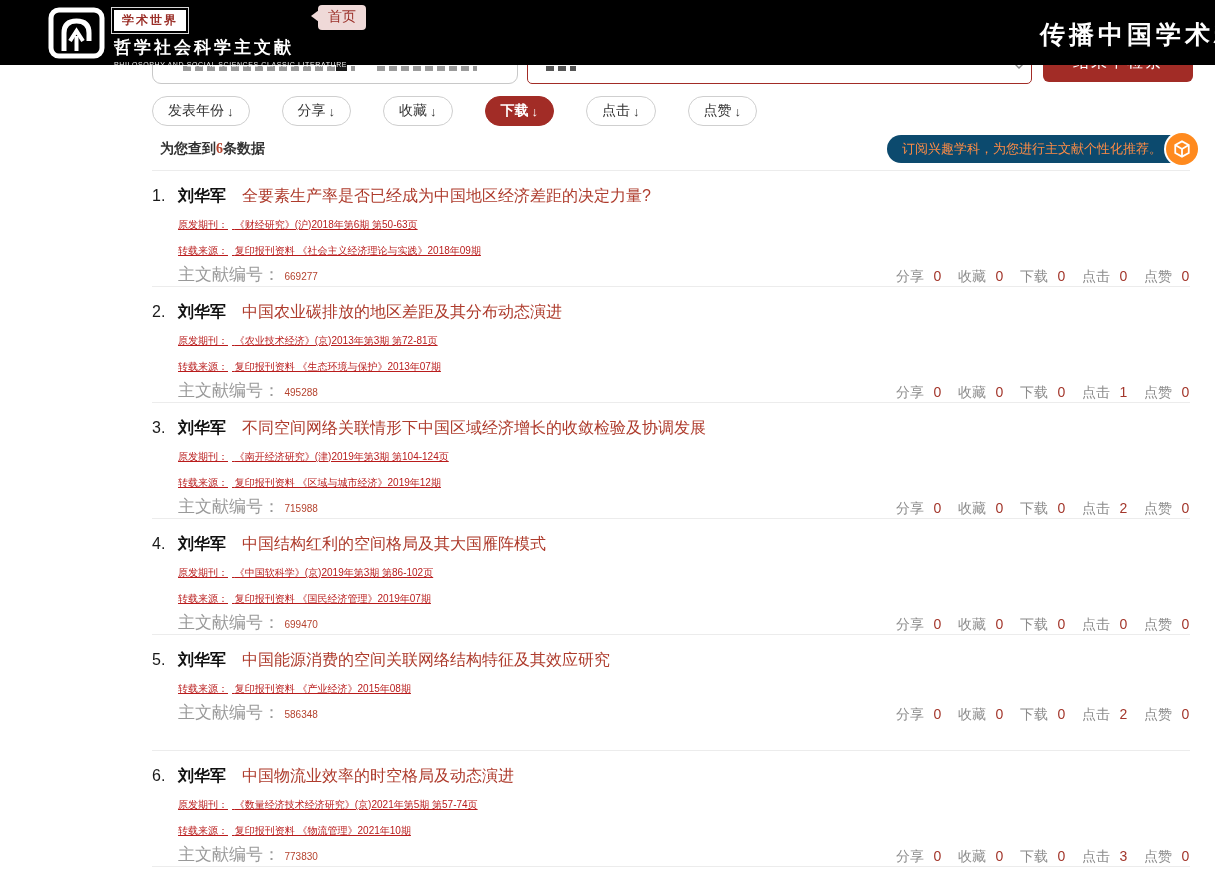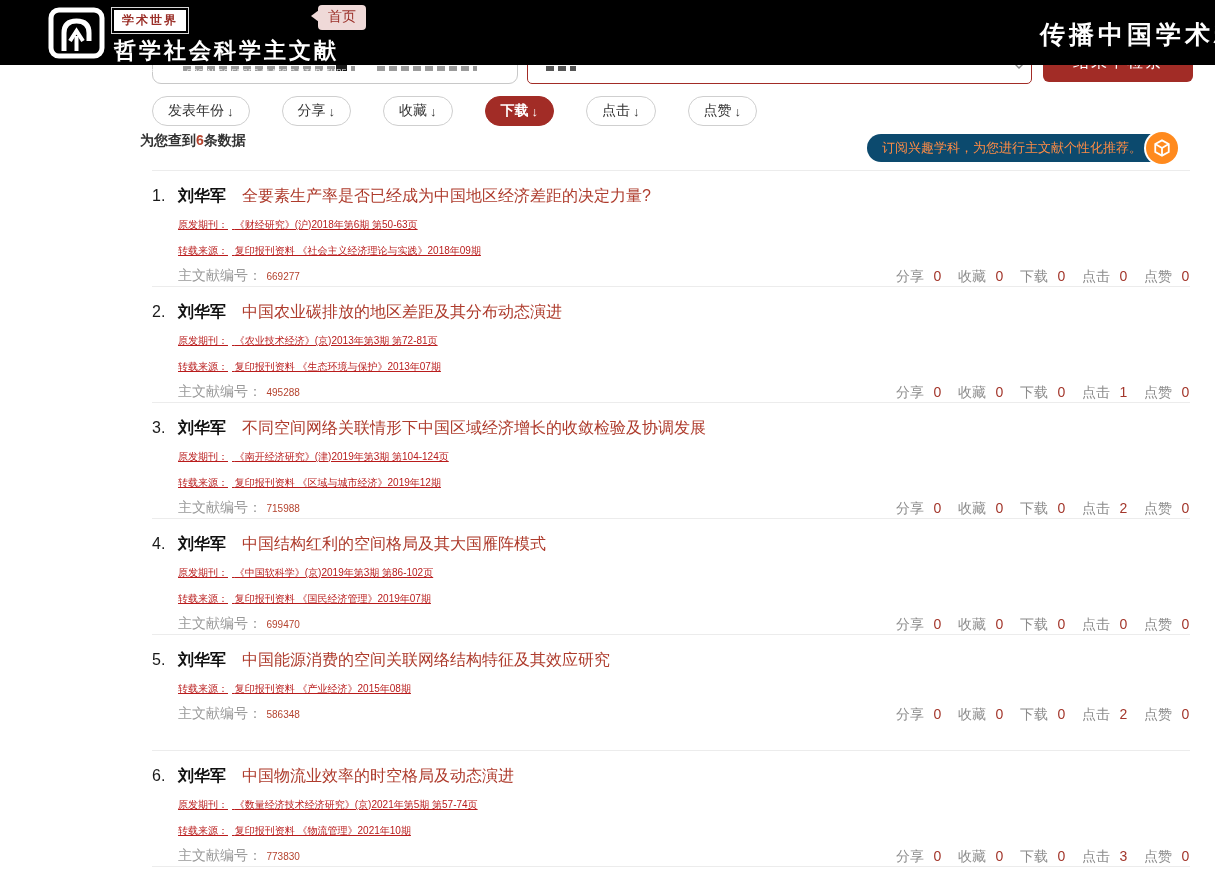--- a/index.html
+++ b/index.html
@@ -9,21 +9,21 @@
 
   
   .page-header { position:absolute; top:0; left:0; width:1215px; height:65px;
     background:#000000; z-index:20; }
   .logo-wrap { position:absolute; left:48px; top:7px; display:flex; align-items:flex-start; }
   .logo-mark { width:57px; height:52px; }
   .logo-text { margin-left:9px; color:#fff; }
   .badge { display:inline-block; background:#fff; color:#9B2F28; font-size:12px;
     font-weight:bold; padding:2px 8px; margin-top:3px; letter-spacing:2px;
     outline:1px solid rgba(255,255,255,.85); outline-offset:2px; }
-  .site-title { font-size:22px; font-weight:bold; letter-spacing:3px; margin-top:5px; }
+  .site-title { font-size:17px; font-weight:bold; letter-spacing:3px; margin-top:5px; }
   .site-sub { font-size:7px; letter-spacing:.6px; opacity:.92; margin-top:2px; white-space:nowrap; }
   .home-tab { position:absolute; left:318px; top:5px; background:#EFD9D8; color:#9B2F28;
     font-size:14px; padding:3px 10px 4px; border-radius:4px; cursor:pointer; }
   .home-tab::before { content:""; position:absolute; left:-7px; top:5px; width:0; height:0;
     border-style:solid; border-width:6px 8px 6px 0; border-color:transparent #EFD9D8 transparent transparent; }
   .slogan { position:absolute; left:1040px; top:18px; color:#fff; font-size:25px;
     font-weight:bold; letter-spacing:4px; white-space:nowrap; }
 
   
   .search-row { position:absolute; top:42px; left:152px; display:flex; z-index:5; }
@@ -44,43 +44,43 @@
     display:flex; align-items:center; justify-content:center; }
 
   
   .filter-row { position:absolute; top:96px; left:152px; display:flex; gap:32px; }
   .pill { display:flex; align-items:center; height:30px; padding:0 15px; border:1px solid #CFCFCF;
     border-radius:16px; background:#fff; font-size:14px; color:#333; cursor:pointer; white-space:nowrap; }
   .pill .arr { margin-left:3px; font-size:13px; }
   .pill.active { background:#A22C26; border-color:#A22C26; color:#fff; font-weight:bold; }
 
   
-  .summary-row { position:absolute; top:132px; left:140px; width:1038px; height:34px;
-    display:flex; align-items:flex-start; justify-content:space-between; }
+  .summary-row { position:absolute; top:132px; left:160px; width:1038px; height:34px;
+    display:flex; align-items:center; justify-content:space-between;font-family:Liberation Serif, serif; }
   .summary { font-size:14px; color:#333; font-weight:bold; }
   .summary .cnt { color:#B5432E; }
   .notice-wrap { display:flex; align-items:center; }
   .notice-pill { background:#0c4a6e; color:#FF8C45; font-size:13px; height:28px;
     display:flex; align-items:center; border-radius:14px; padding:0 32px 0 15px; }
   .notice-icon { width:32px; height:32px; border-radius:50%; background:#FF8A1E;
     display:flex; align-items:center; justify-content:center; margin-left:-28px;
     box-shadow:0 0 0 2px #fff; cursor:pointer; }
 
   
   .results { position:absolute; top:170px; left:152px; width:1038px; border-top:1px solid #ECECEC; }
   .result-item { height:116px; border-bottom:1px solid #ECECEC; padding-top:14px; }
   .r1 { font-size:16px; line-height:22px; margin-bottom:5px; display:flex; }
   .r1 .num { color:#1a1a1a; width:26px; }
   .r1 .author { color:#111; font-weight:bold; margin-right:16px; }
   .r1 .title { color:#AE3B2C; text-decoration:none; cursor:pointer; }
   .r2,.r3 { font-size:10px; line-height:25px; color:#b91c1c; padding-left:26px; margin-bottom:1px;text-decoration:underline; }
   .r2 .lbl,.r3 .lbl { margin-right:4px; }
   .r4 { display:flex; justify-content:space-between; align-items:center;
     line-height:22px; padding-left:26px; }
-  .idlbl { font-size:14px; color:#999; }
+  .idlbl { font-size:17px; color:#999; }
   .idval { font-size:10px; color:#B5432E; }
   .stats { display:flex; align-items:center; font-size:14px; }
   .stats .slbl { color:#8c8c8c; margin-left:16px; }
   .stats .sval { color:#A3362B; margin-left:9px; min-width:9px; text-align:center; }
 </style>
 </head>
 <body>
 
 <div class="stage">
 

